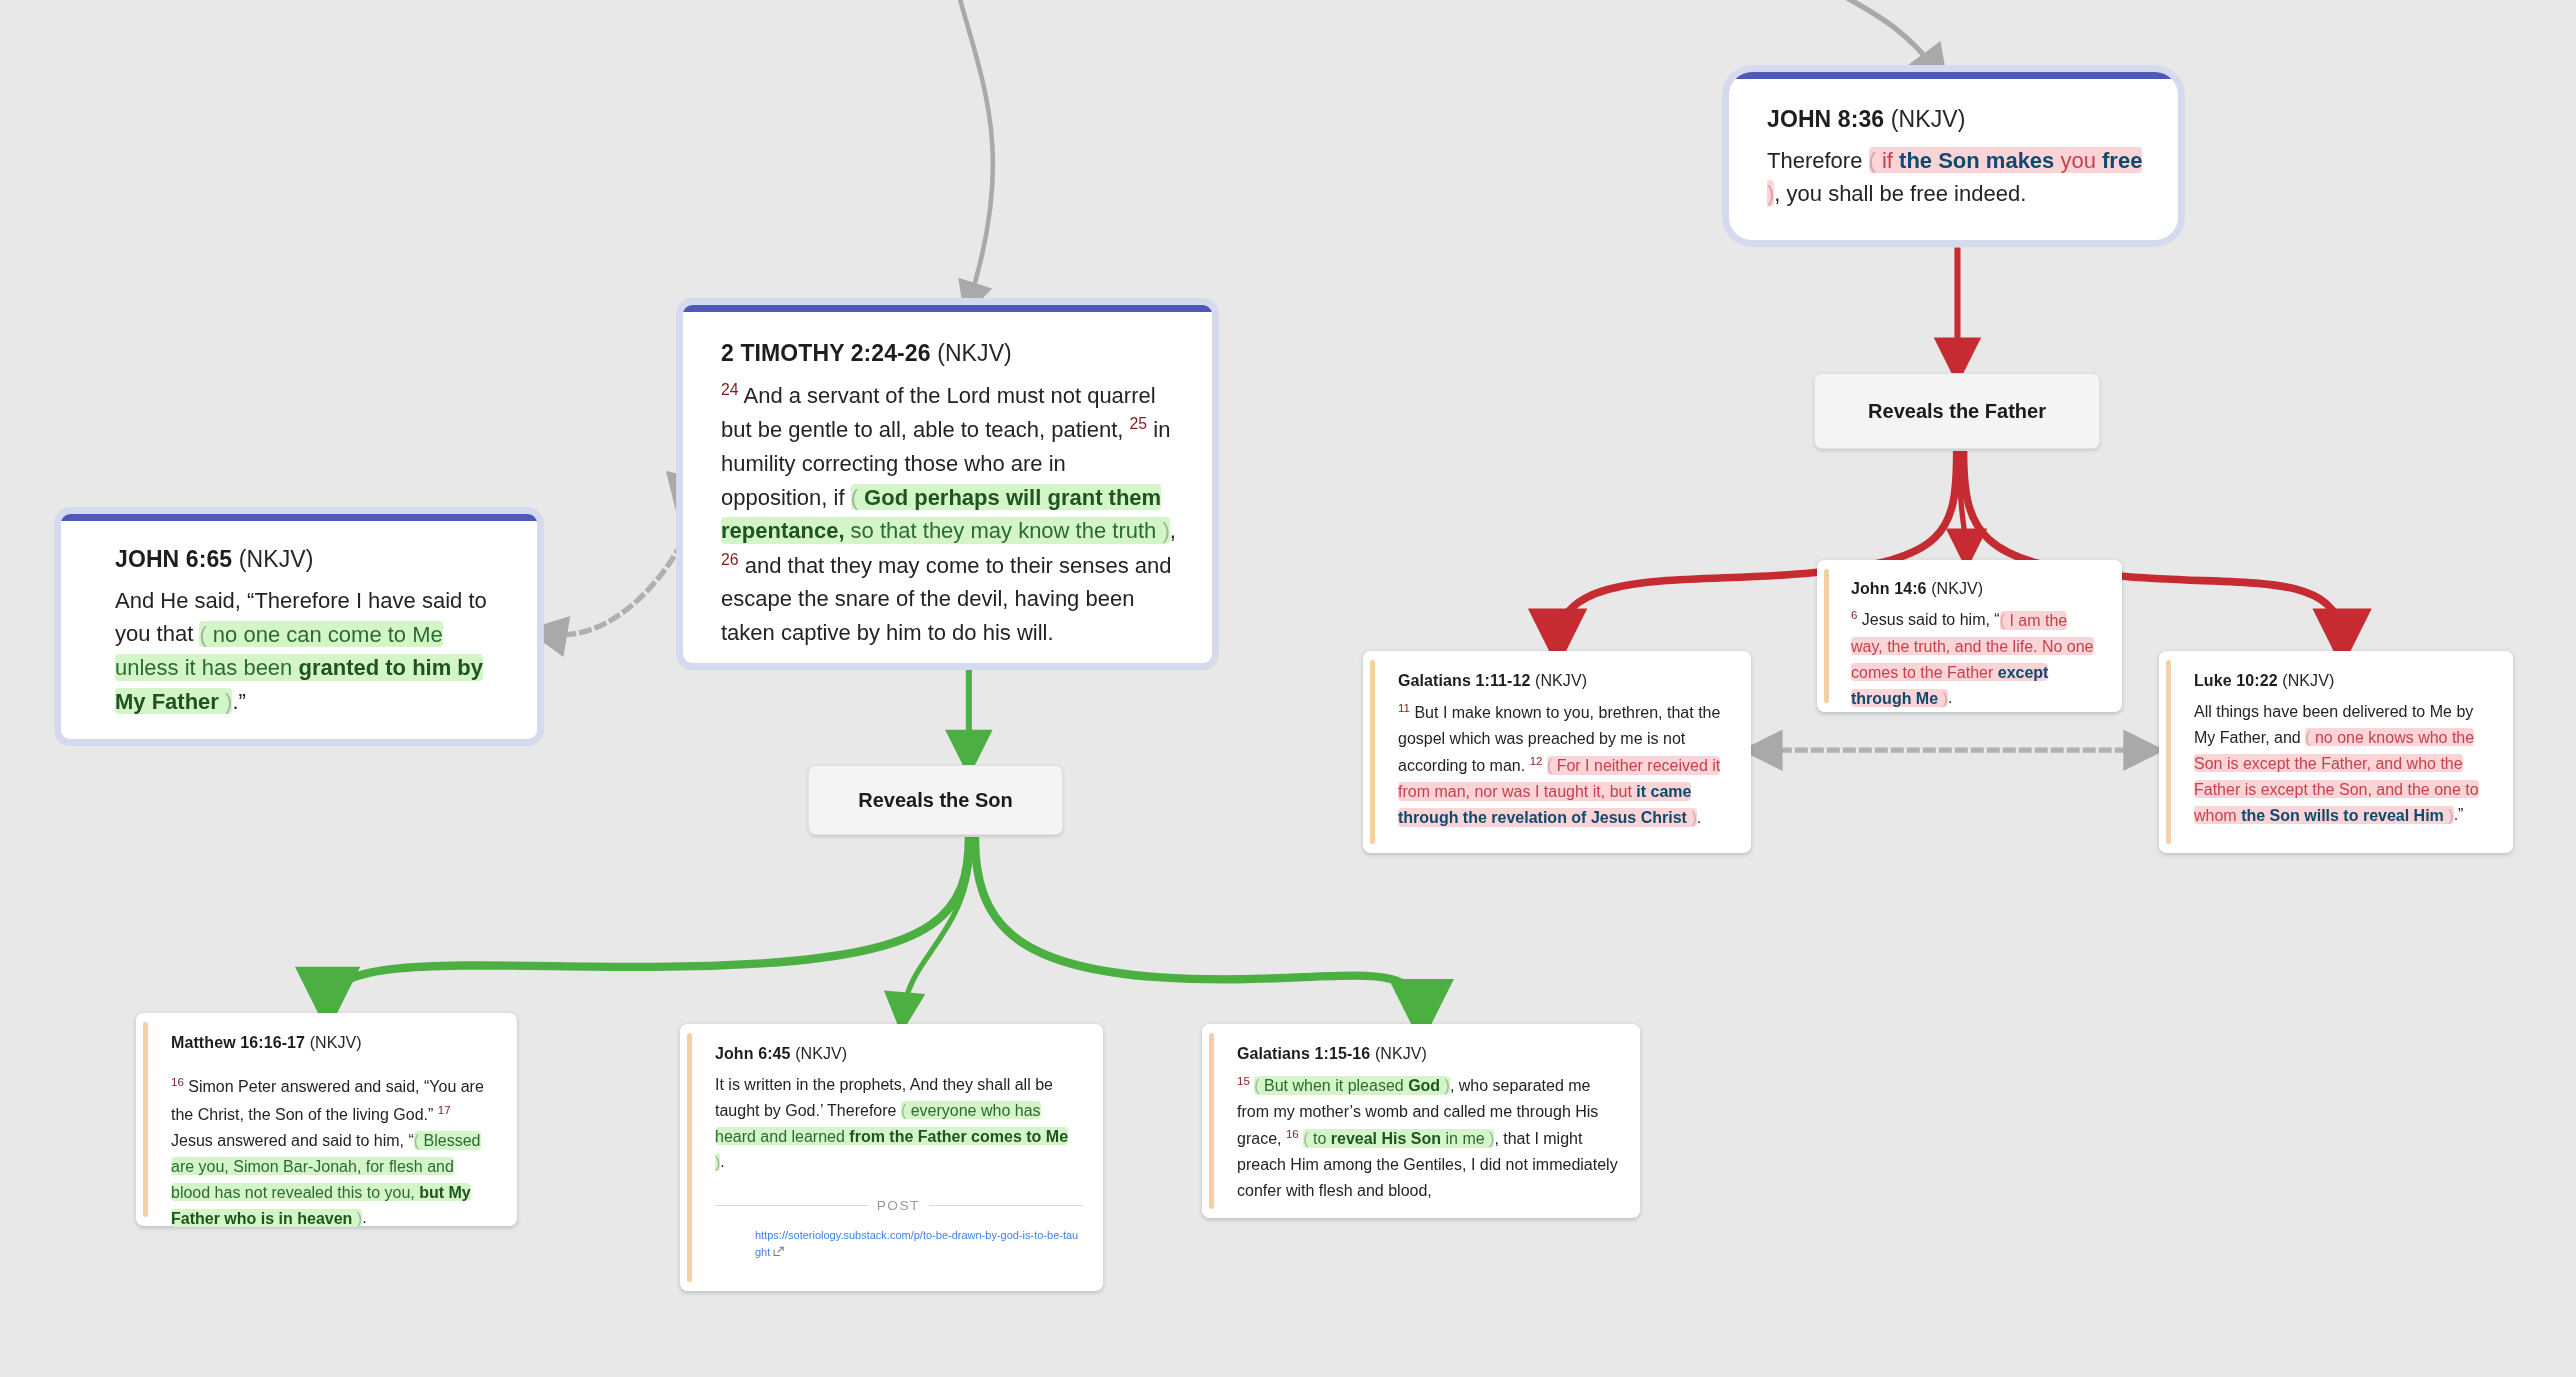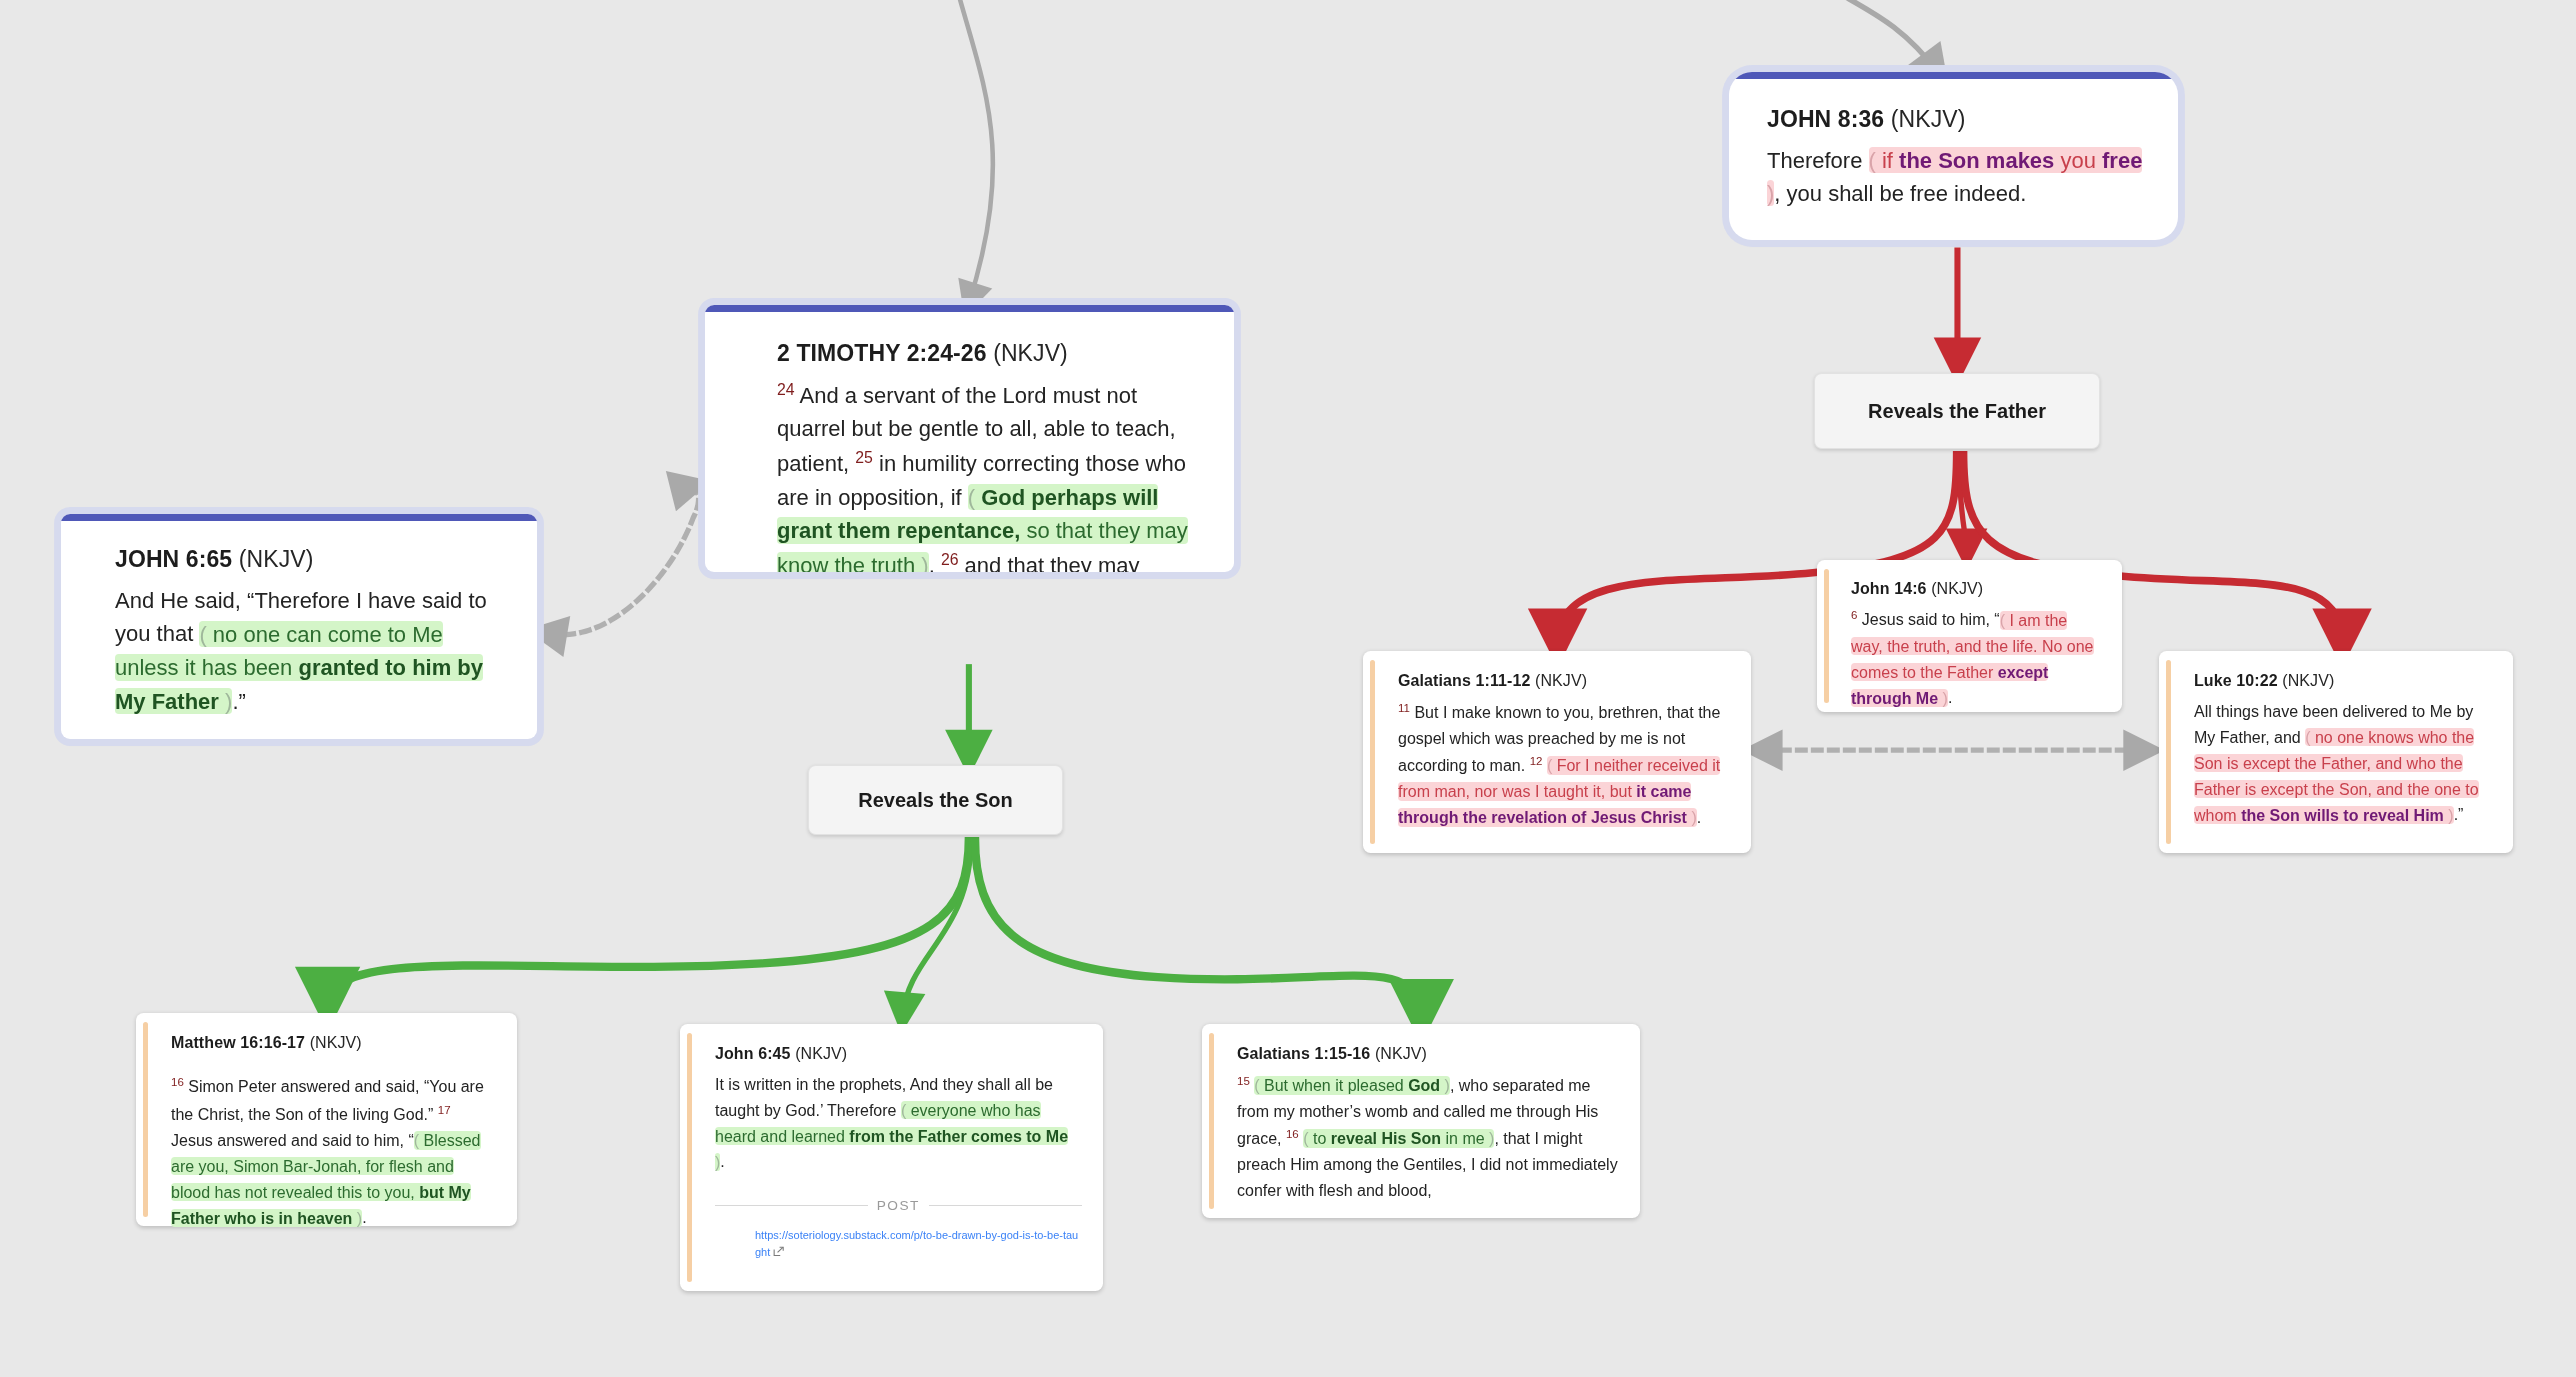--- a/index.html
+++ b/index.html
@@ -47,21 +47,21 @@
   .ref .ver{font-weight:normal;color:#262626;}
 
   .body{margin:0;color:#232323;}
   .vn{font-size:.72em;vertical-align:super;color:#7f1d1d;}
 
   
   .hl{border-radius:3.8px;padding:0.8px 0;box-decoration-break:clone;-webkit-box-decoration-break:clone;}
   .hl.g{background:#d4f5c8;color:#2c6b2f;}
   .hl.g b{color:#1f5422;}
   .hl.r{background:#fbd4d7;color:#c8404c;}
-  .hl.r b{color:#701a75;}
+  .hl.r b{color:#0c4a6e;}
   .brk{color:#9fb79b;font-weight:normal;}
   .brk.r{color:#d9a3a9;}
 
   
   .label-node{
     position:absolute;
     box-sizing:border-box;
     background:#f4f4f4;
     border:1.1px solid #e2e2e2;
     border-radius:7.6px;
@@ -82,21 +82,21 @@
     word-break:break-all;text-decoration:none;display:block;margin-left:40px;
   }
   .ext-ico{display:inline-block;width:12.2px;height:10.7px;vertical-align:-0.8px;margin-left:3px;}
 
   
   #card-john636{left:1729px;top:72px;width:449px;height:168px;border-radius:23px;}
   #card-john636 .inner{padding:34px 34px 23px 38px;}
   #card-john636 .ref{font-size:23px;}
   #card-john636 .body{font-size:22px;line-height:1.5;}
 
-  #card-2tim{left:705px;top:305px;width:529px;height:267px;padding-left:34px;}
+  #card-2tim{left:683px;top:305px;width:529px;height:358px;}
   #card-2tim .inner{padding:35px 35px 23px 38px;}
   #card-2tim .ref{font-size:23px;}
   #card-2tim .body{font-size:22px;line-height:1.52;}
 
   #card-john665{left:61px;top:514px;width:476px;height:225px;}
   #card-john665 .inner{padding:32px 34px 23px 54px;}
   #card-john665 .ref{font-size:23px;}
   #card-john665 .body{font-size:22px;line-height:1.53;}
 
   #card-john146{left:1817px;top:560px;width:305px;height:152px;}

